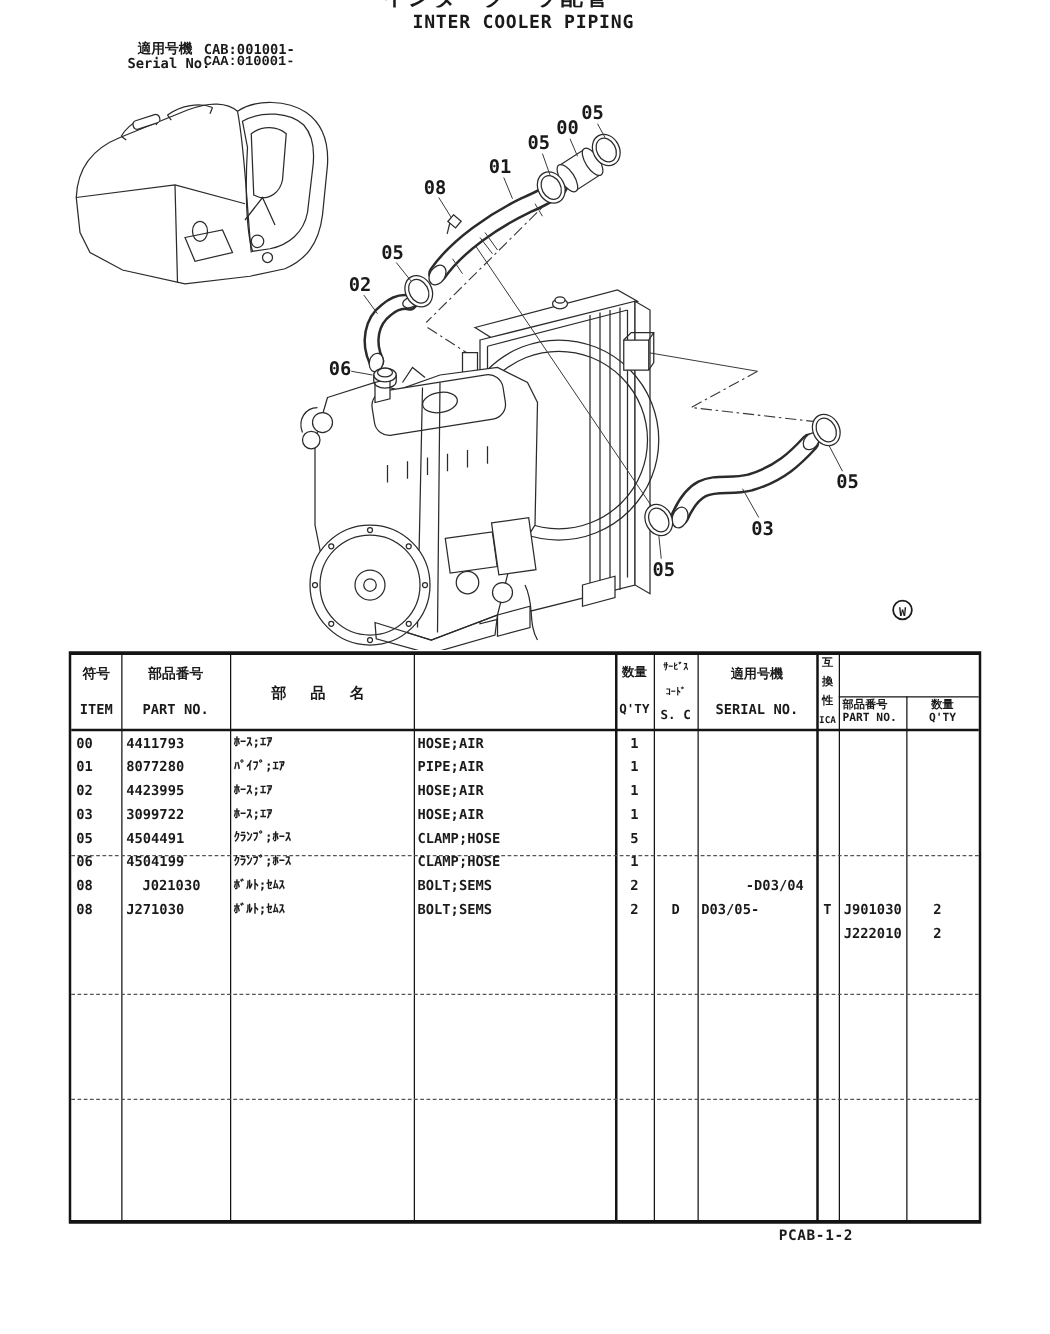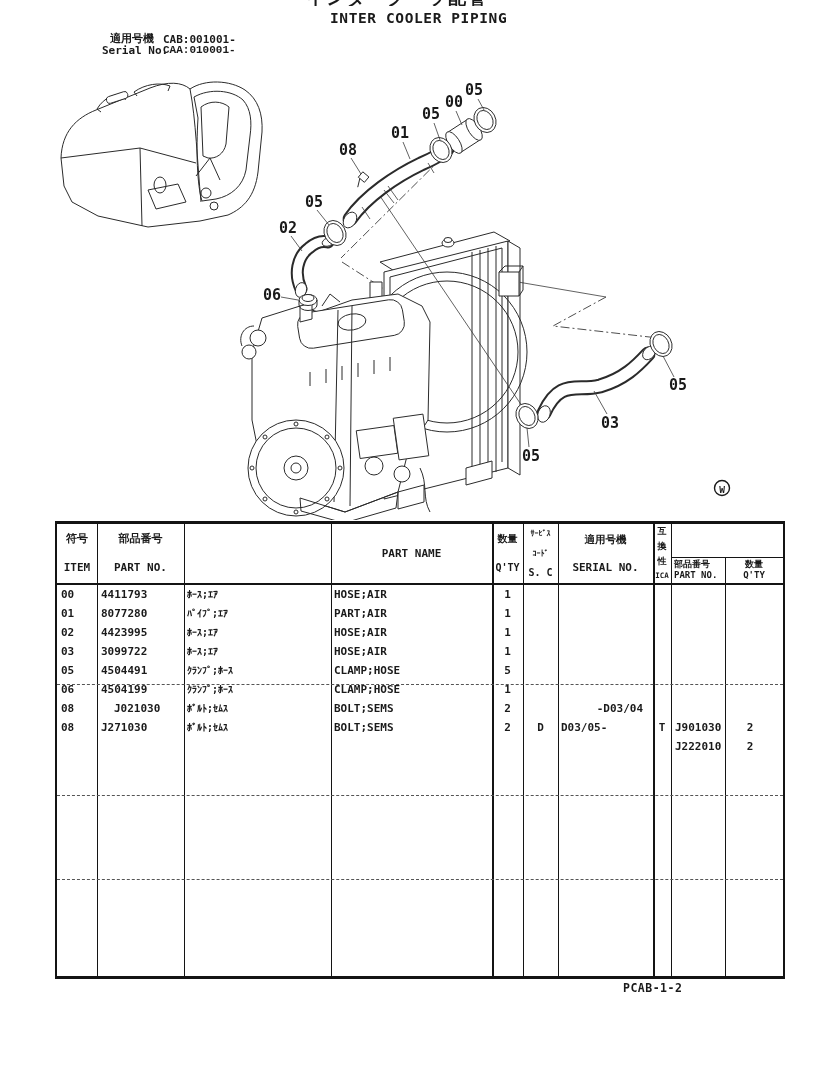--- a/index.html
+++ b/index.html
@@ -242,22 +242,22 @@
   <div class="hdash" style="top:355px;"></div>
 
   <div class="hcell" style="left:0;width:40px;">
     <span>符号</span>
     <span>ITEM</span>
   </div>
   <div class="hcell" style="left:40px;width:87px;">
     <span>部品番号</span>
     <span>PART NO.</span>
   </div>
-  <div class="hcell" style="left:274px;width:161px;justify-content:center;">
-    <span>PART NAME</span>
+  <div class="hcell" style="left:127px;width:147px;justify-content:center;letter-spacing:6px;font-size:12px;">
+    <span>部 品 名</span>
   </div>
   <div class="hcell" style="left:435px;width:31px;font-size:10px;">
     <span>数量</span>
     <span>Q'TY</span>
   </div>
   <div class="hcell" style="left:466px;width:35px;padding:4px 0;box-sizing:border-box;justify-content:space-between;">
     <span style="font-size:8px;">ｻｰﾋﾞｽ</span>
     <span style="font-size:8px;">ｺｰﾄﾞ</span>
     <span style="font-size:10px;">S. C</span>
   </div>
@@ -284,21 +284,21 @@
     <span class="cell" style="left:4px;width:34px;">00</span>
     <span class="cell" style="left:44px;width:82px;">4411793</span>
     <span class="cell jp" style="left:130px;width:143px;">ﾎｰｽ;ｴｱ</span>
     <span class="cell" style="left:277px;width:157px;">HOSE;AIR</span>
     <span class="cell ctr" style="left:435px;width:31px;">1</span>
   </div>
   <div class="row" style="top:80px;">
     <span class="cell" style="left:4px;width:34px;">01</span>
     <span class="cell" style="left:44px;width:82px;">8077280</span>
     <span class="cell jp" style="left:130px;width:143px;">ﾊﾟｲﾌﾟ;ｴｱ</span>
-    <span class="cell" style="left:277px;width:157px;">PART;AIR</span>
+    <span class="cell" style="left:277px;width:157px;">PIPE;AIR</span>
     <span class="cell ctr" style="left:435px;width:31px;">1</span>
   </div>
   <div class="row" style="top:99px;">
     <span class="cell" style="left:4px;width:34px;">02</span>
     <span class="cell" style="left:44px;width:82px;">4423995</span>
     <span class="cell jp" style="left:130px;width:143px;">ﾎｰｽ;ｴｱ</span>
     <span class="cell" style="left:277px;width:157px;">HOSE;AIR</span>
     <span class="cell ctr" style="left:435px;width:31px;">1</span>
   </div>
   <div class="row" style="top:118px;">

